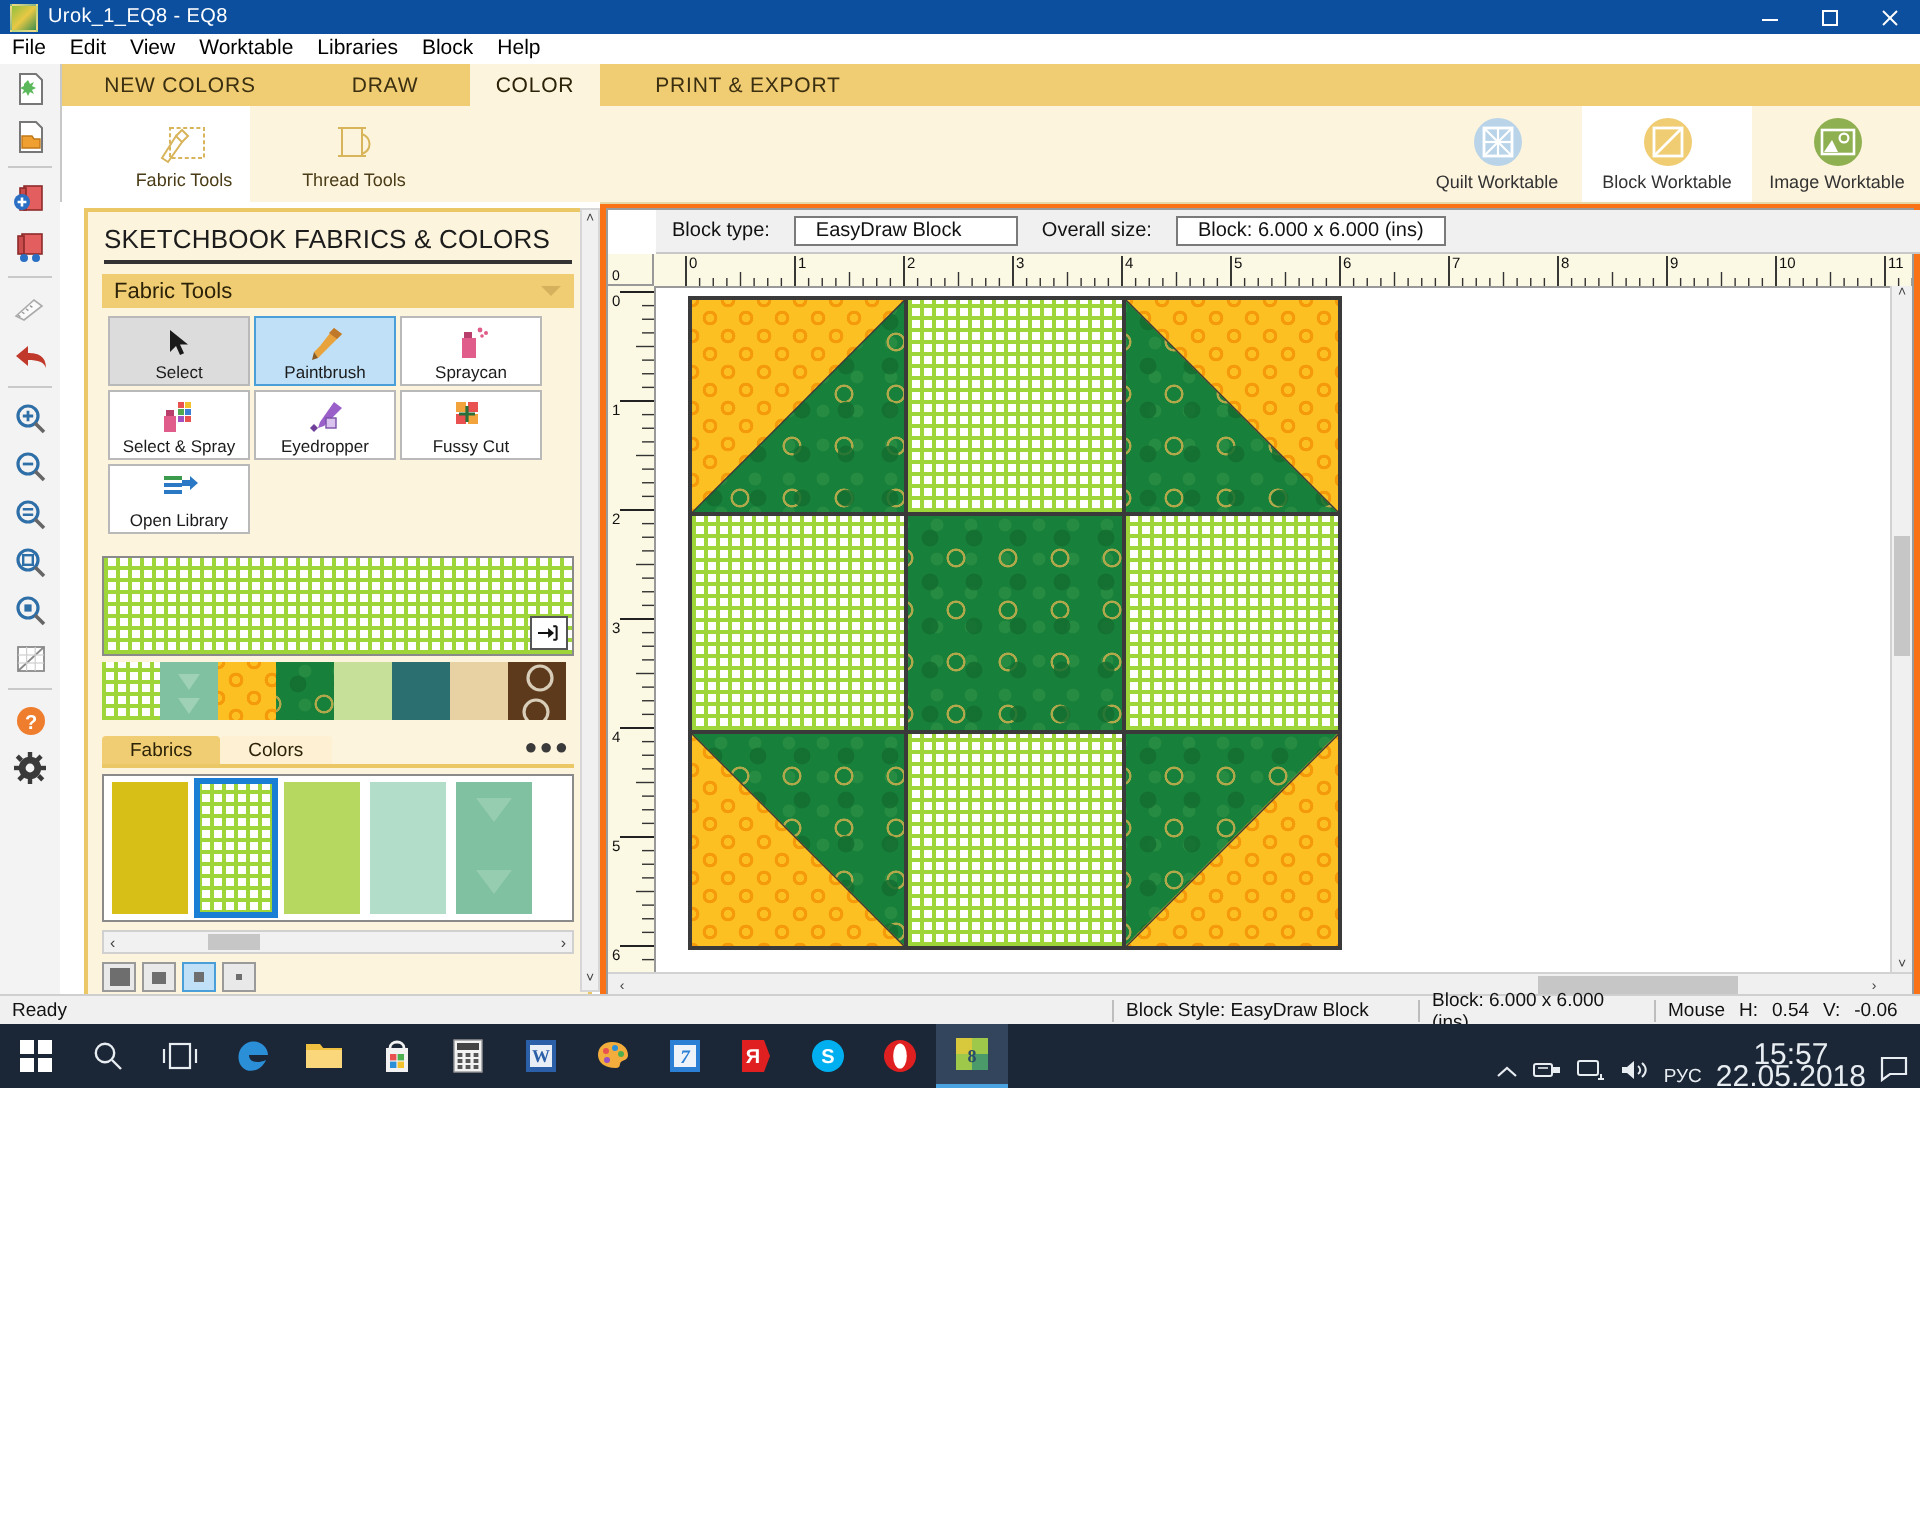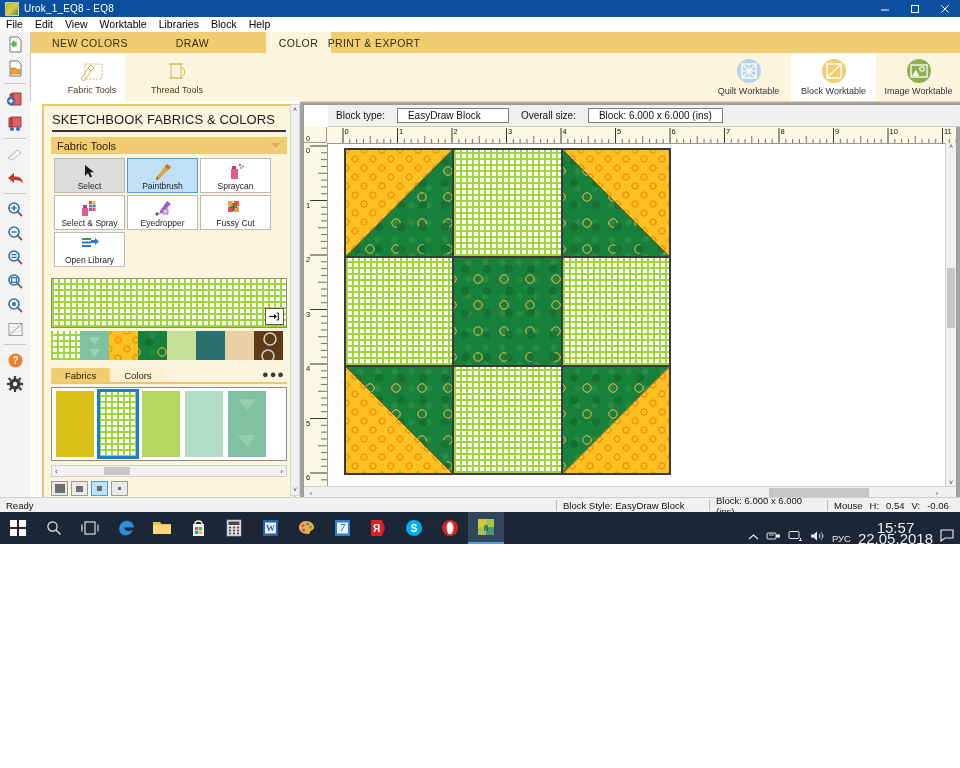--- a/index.html
+++ b/index.html
@@ -5,21 +5,21 @@
   html, body {
     margin: 0; padding: 0;
     width: 960px; height: 768px;
     background: #ffffff;
     font-family: "Liberation Sans", sans-serif;
     overflow: hidden;
   }
   #app {
     position: relative;
     width: 960px; height: 768px;
-    background: #a3a3a3;
+    background: #f97316;
   }
   
   .titlebar {
     position: absolute; left: 0; top: 0; width: 960px; height: 17px;
     background: #0b4f9e;
     display: flex; align-items: center;
   }
   .titlebar .tb-icon {
     width: 12px; height: 12px; margin-left: 5px; margin-right: 5px;
     background: linear-gradient(135deg,#8fbf3f 0%, #e8c844 50%, #3c8f4e 100%);
@@ -55,21 +55,21 @@
     background: #e8c15e;
     display: flex; align-items: center; justify-content: center;
   }
   .home-tab svg { display: block; }
   .rtab {
     position: absolute; top: 32px; height: 21px;
     display: flex; align-items: center; justify-content: center;
     font-size: 10.5px; color: #3b2f12; letter-spacing: .4px;
     cursor: default;
   }
-  .rtab.active { background: #fdf4dd; color: #2b2208; margin-left: 31px; }
+  .rtab.active { background: #fdf4dd; color: #2b2208; }
   
   .ribbon-body {
     position: absolute; left: 0; top: 53px; width: 960px; height: 48px;
     background: #fdf4dd;
     border-bottom: 1px solid #e6d7ab;
   }
   .ribbon-white {
     position: absolute; left: 30px; top: 53px; width: 95px; height: 48px;
     background: #ffffff;
   }

